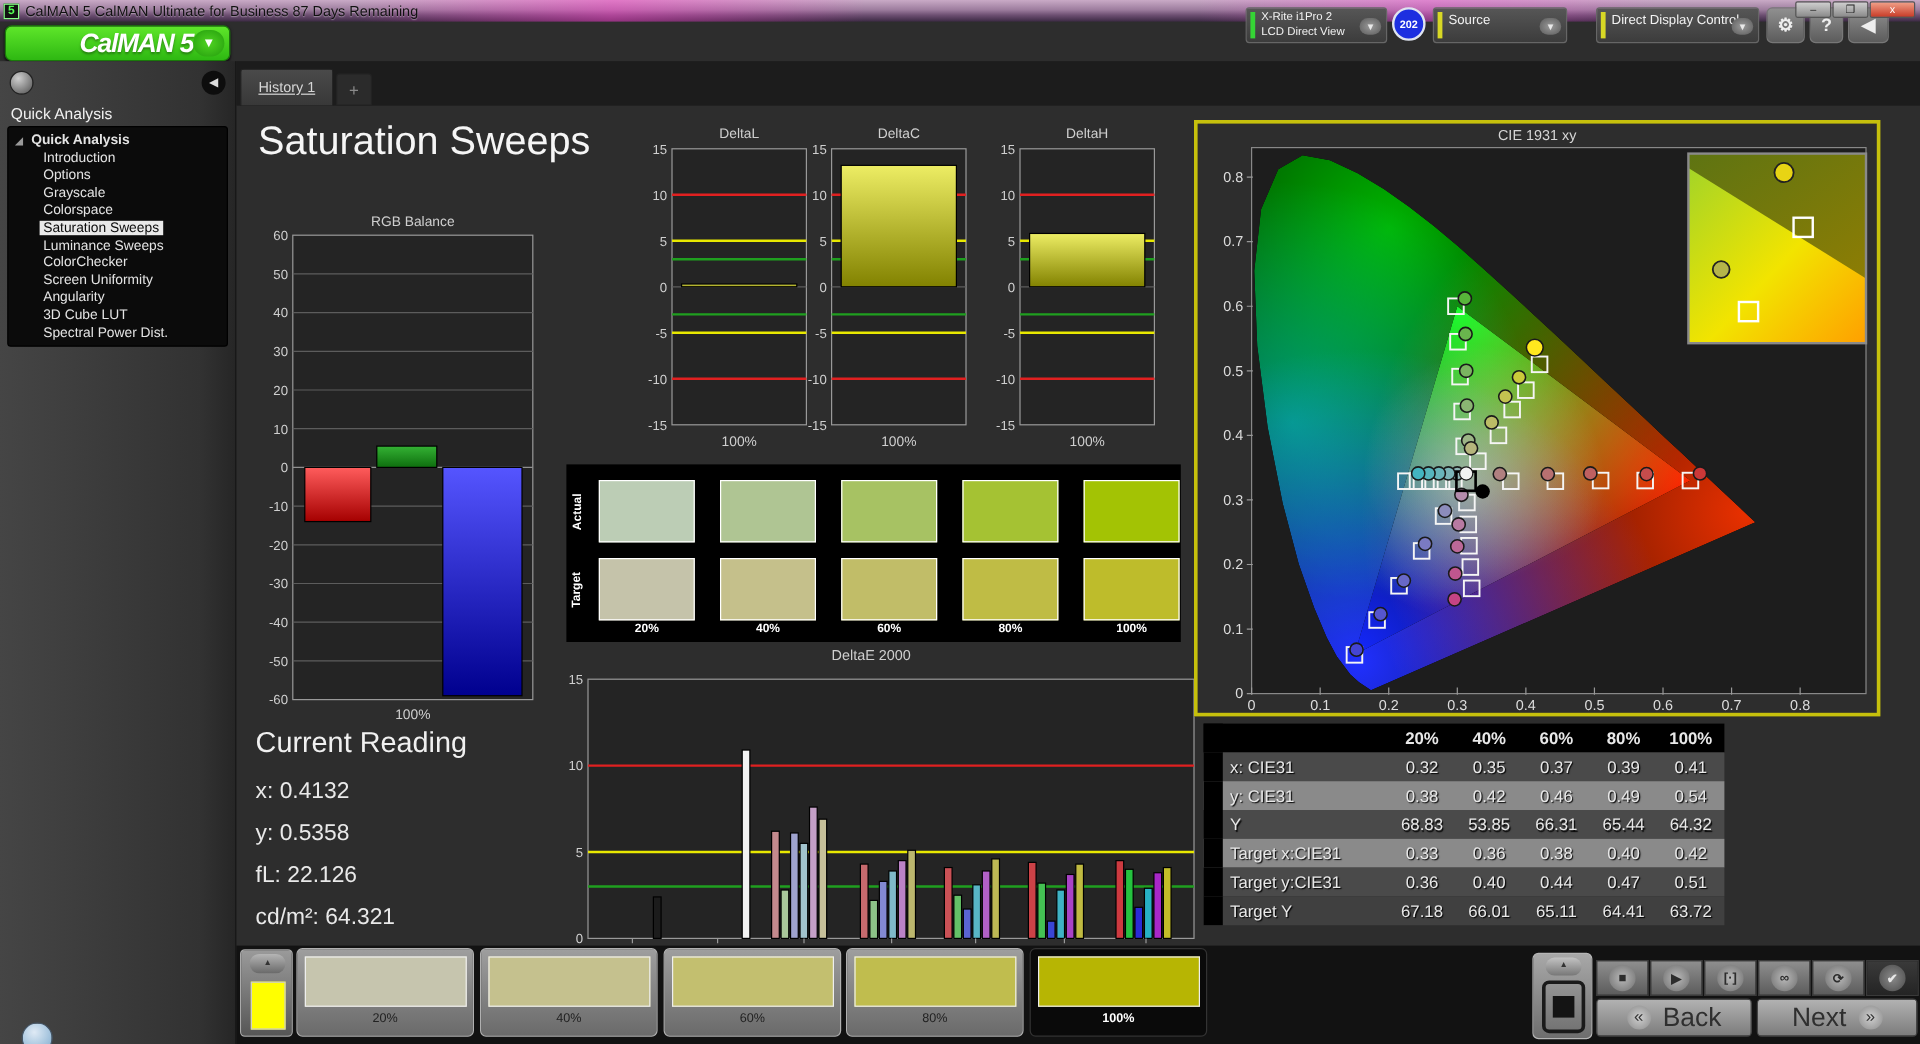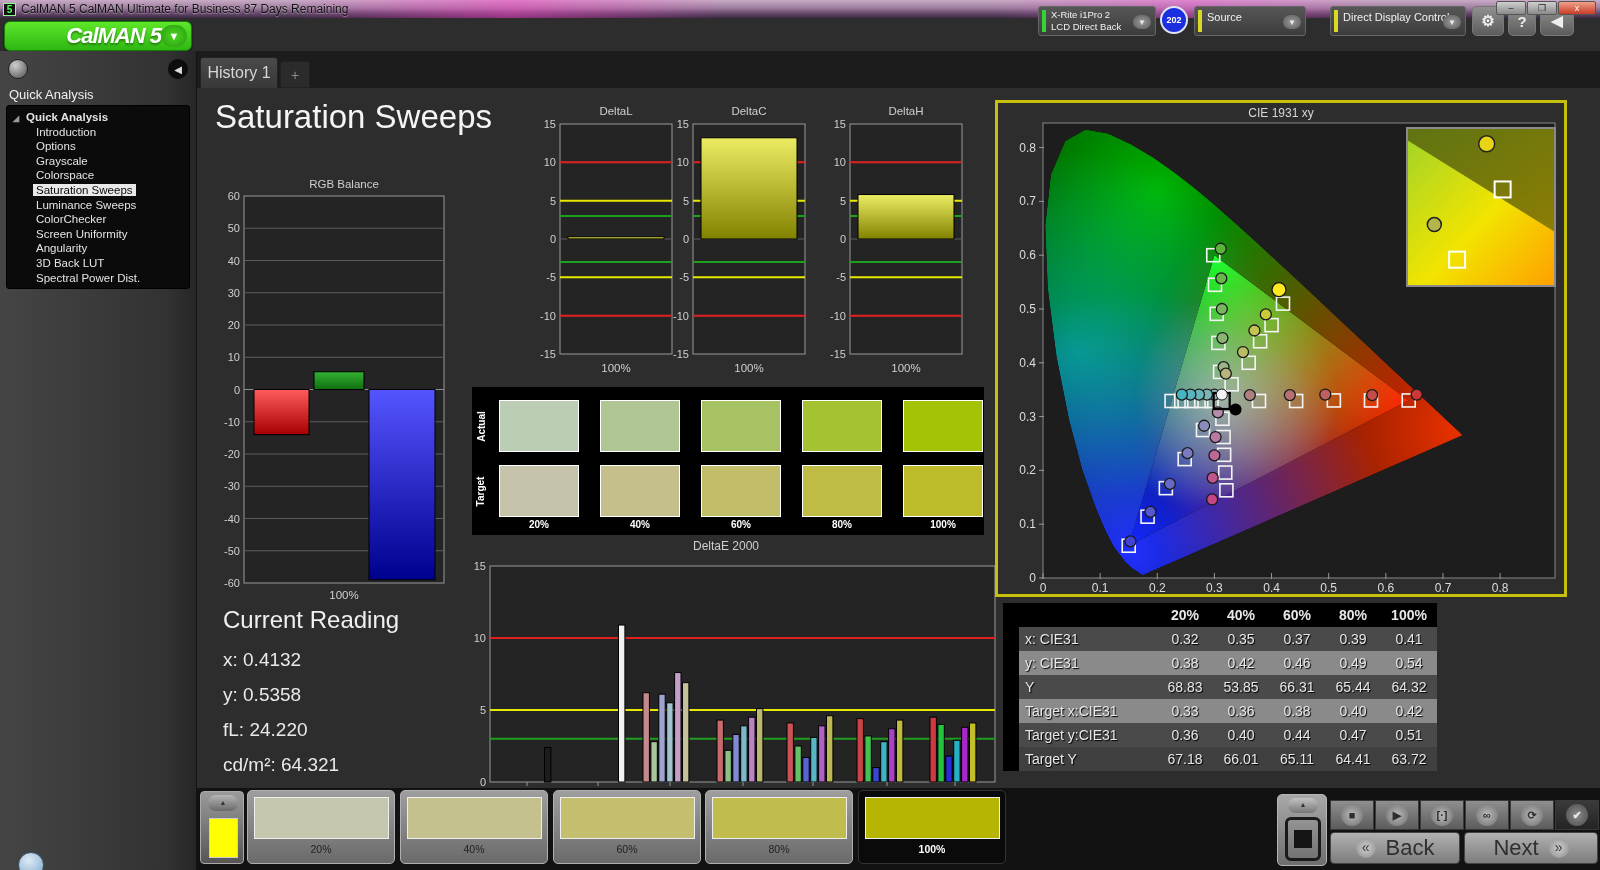--- a/index.html
+++ b/index.html
@@ -49,22 +49,22 @@
   .tree-row.root{font-weight:bold;}
   .tree-row .lbl{padding:0 3px;}
   .tree-row.child .lbl{margin-left:26px;}
   .tree-row.sel .lbl{background:#e9e9e9;color:#0a0a0a;}
   .sb-peek{position:absolute;left:18px;bottom:-8px;width:26px;height:26px;border-radius:50%;
     background:radial-gradient(circle at 40% 30%,#dfeaf5,#7aa8cc);border:1px solid #456;}
 
   
   .tabstrip{left:197px;top:51px;width:1403px;height:37px;background:#1c1c1c;}
   .tab{position:absolute;left:3px;top:6px;width:78px;height:31px;background:linear-gradient(#4a4a4a,#383838);
-    border:1px solid #222;border-bottom:none;border-radius:3px 3px 0 0;color:#d6d6d6;font-size:16px;
-    display:flex;align-items:center;justify-content:center;}
+    border:1px solid #222;border-bottom:none;border-radius:3px 3px 0 0;color:#d6d6d6;font-size:12px;
+    display:flex;align-items:center;justify-content:center;text-decoration:underline;}
   .tab-add{position:absolute;left:83px;top:10px;width:30px;height:27px;background:#2b2b2b;
     border:1px solid #222;border-radius:3px 3px 0 0;color:#8a8a8a;font-size:14px;
     display:flex;align-items:center;justify-content:center;}
   .dd{position:absolute;top:6px;height:30px;background:linear-gradient(#565656,#3c3c3c);
     border:1px solid #666;border-radius:3px;overflow:hidden;}
   .dd .bar{position:absolute;left:3px;top:3px;bottom:3px;width:4px;}
   .dd .txt{position:absolute;left:12px;top:2px;font-size:9.5px;line-height:12px;color:#f2f2f2;}
   .dd .txt.single{font-size:11px;top:4px;}
   .dd .chev{position:absolute;right:4px;top:8px;width:18px;height:14px;border-radius:8px;
     background:radial-gradient(#9a9a9a,#5a5a5a);color:#e8e8e8;font-size:8px;
@@ -90,21 +90,21 @@
 
   .cie-panel{left:995px;top:100px;width:572px;height:497px;border:3px solid #c6c00c;background:#2d2d2d;}
 
   .datatable{left:1003px;top:603px;width:434px;height:170px;font-size:14px;}
   .dt-row{display:flex;height:24px;align-items:center;}
   .dt-notch{width:16px;height:100%;background:#000;}
   .dt-label{width:138px;padding-left:6px;white-space:nowrap;text-shadow:1px 1px 1px #000;}
   .dt-val{width:56px;text-align:center;text-shadow:1px 1px 1px #000;}
   .dt-head{height:24px;background:#000;font-weight:bold;}
 
-  .reading{left:223px;top:606px;}
+  .reading{left:213px;top:606px;}
   .reading .rd-title{font-size:24px;color:#f0f0f0;margin-bottom:8px;}
   .reading .rd-line{font-size:19px;color:#e9e9e9;height:35px;line-height:35px;}
 
   
   .bottombar{left:197px;top:788px;width:1403px;height:82px;background:#121212;}
   .pat-tile{position:absolute;left:3px;top:3px;width:44px;height:73px;border-radius:4px;
     background:linear-gradient(#9a9a9a,#565656);border:1px solid #aaa;}
   .pat-up{position:absolute;left:7px;top:3px;width:30px;height:16px;border-radius:8px;
     background:linear-gradient(#b5b5b5,#6a6a6a);color:#333;font-size:7px;text-align:center;line-height:15px;}
   .pat-yellow{position:absolute;left:8px;top:26px;width:29px;height:40px;background:#ffff00;border:1px solid #ccc;}
@@ -163,36 +163,36 @@
         <div class="tree-row root"><span class="exp">◢</span><span class="lbl">Quick Analysis</span></div>
         <div class="tree-row child"><span class="lbl">Introduction</span></div>
         <div class="tree-row child"><span class="lbl">Options</span></div>
         <div class="tree-row child"><span class="lbl">Grayscale</span></div>
         <div class="tree-row child"><span class="lbl">Colorspace</span></div>
         <div class="tree-row child sel"><span class="lbl">Saturation Sweeps</span></div>
         <div class="tree-row child"><span class="lbl">Luminance Sweeps</span></div>
         <div class="tree-row child"><span class="lbl">ColorChecker</span></div>
         <div class="tree-row child"><span class="lbl">Screen Uniformity</span></div>
         <div class="tree-row child"><span class="lbl">Angularity</span></div>
-        <div class="tree-row child"><span class="lbl">3D Back LUT</span></div>
+        <div class="tree-row child"><span class="lbl">3D Cube LUT</span></div>
         <div class="tree-row child"><span class="lbl">Spectral Power Dist.</span></div>
       </div>
     <div class="sb-peek"></div>
   </div>
 
   <div class="abs tabstrip">
     <div class="tab">History 1</div>
     <div class="tab-add">+</div>
   </div>
 
   <div class="abs dd" style="left:1038px;width:118px;">
     <div class="bar" style="background:#35d435;"></div>
     <div class="txt">
       <span>X-Rite i1Pro 2</span><br>
-      <span>LCD Direct Back</span>
+      <span>LCD Direct View</span>
     </div>
     <div class="chev">▼</div>
   </div>
   <div class="abs badge" style="left:1160px;">202</div>
   <div class="abs dd" style="left:1194px;width:112px;">
     <div class="bar" style="background:#d8d825;"></div>
     <div class="txt single">Source</div>
     <div class="chev">▼</div>
   </div>
   <div class="abs dd" style="left:1330px;width:136px;">
@@ -692,21 +692,21 @@
         <div class="dt-val">65.11</div>
         <div class="dt-val">64.41</div>
         <div class="dt-val">63.72</div>
       </div>
     </div>
 
   <div class="abs reading">
     <div class="rd-title">Current Reading</div>
     <div class="rd-line">x: 0.4132</div>
     <div class="rd-line">y: 0.5358</div>
-    <div class="rd-line">fL: 24.220</div>
+    <div class="rd-line">fL: 22.126</div>
     <div class="rd-line">cd/m²: 64.321</div>
   </div>
 
   <div class="abs bottombar">
     <div class="pat-tile">
       <div class="pat-up">▲</div>
       <div class="pat-yellow"></div>
     </div>
     <div id="patbtns">
         <div class="pat-btn" style="left: 50px;">

